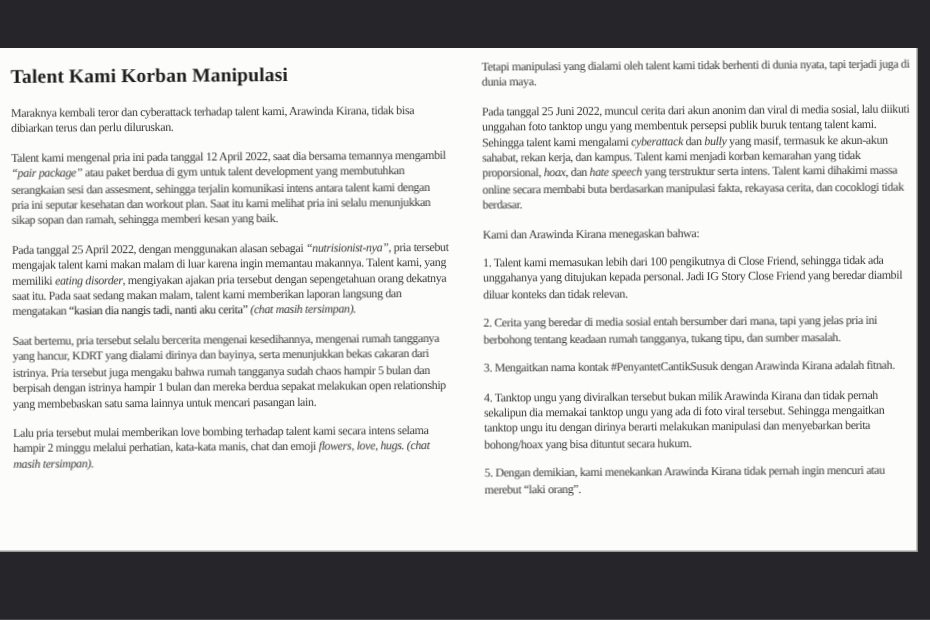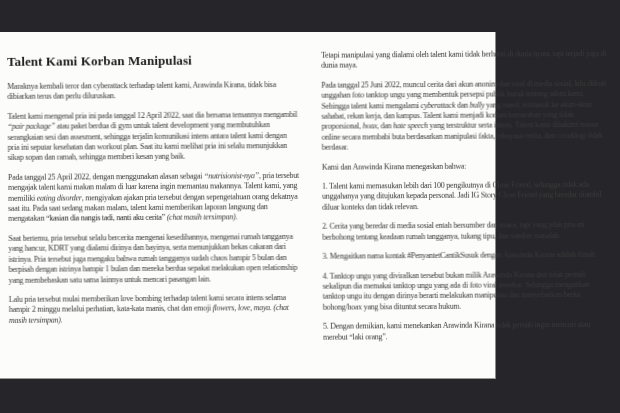--- a/index.html
+++ b/index.html
@@ -18,22 +18,22 @@
     position: relative;
     width: 620px; height: 413px;
     background: var(--background);
     overflow: hidden;
   }
   .band { position: absolute; left: 0; width: 620px; background: var(--background); z-index: 3; }
   .band.top { top: 0; height: 32px; }
   .band.bottom { bottom: 0; height: 30px; }
   .paper {
     position: absolute;
-    left: 0; top: 28px;
-    width: 496px; height: 351px;
+    left: 0; top: 17px;
+    width: 612px; height: 351px;
     background: var(--paper);
     border-top: 1px solid var(--edge);
     border-bottom: 1px solid var(--edge);
     border-right: 1px solid #8b8b88;
     box-sizing: border-box;
     z-index: 1;
   }
   .paper-inner {
     display: flex;
     gap: 22px;
@@ -71,21 +71,21 @@
 
   <div class="paper">
     <div class="paper-inner">
       <div class="col left">
         <h1 class="doc-title">Talent Kami Korban Manipulasi</h1>
         <div>
             <p><span>Maraknya kembali teror dan cyberattack terhadap talent kami, Arawinda Kirana, tidak bisa dibiarkan terus dan perlu diluruskan.</span></p>
             <p><span>Talent kami mengenal pria ini pada tanggal 12 April 2022, saat dia bersama temannya mengambil </span><span class="it">“pair package”</span><span> atau paket berdua di gym untuk talent development yang membutuhkan serangkaian sesi dan assesment, sehingga terjalin komunikasi intens antara talent kami dengan pria ini seputar kesehatan dan workout plan. Saat itu kami melihat pria ini selalu menunjukkan sikap sopan dan ramah, sehingga memberi kesan yang baik.</span></p>
             <p><span>Pada tanggal 25 April 2022, dengan menggunakan alasan sebagai </span><span class="it">“nutrisionist-nya”</span><span>, pria tersebut mengajak talent kami makan malam di luar karena ingin memantau makannya. Talent kami, yang memiliki </span><span class="it">eating disorder</span><span>, mengiyakan ajakan pria tersebut dengan sepengetahuan orang dekatnya saat itu. Pada saat sedang makan malam, talent kami memberikan laporan langsung dan mengatakan </span><span class="bd">“kasian dia nangis tadi, nanti aku cerita”</span><span> </span><span class="it">(chat masih tersimpan).</span></p>
             <p><span>Saat bertemu, pria tersebut selalu bercerita mengenai kesedihannya, mengenai rumah tangganya yang hancur, KDRT yang dialami dirinya dan bayinya, serta menunjukkan bekas cakaran dari istrinya. Pria tersebut juga mengaku bahwa rumah tangganya sudah chaos hampir 5 bulan dan berpisah dengan istrinya hampir 1 bulan dan mereka berdua sepakat melakukan open relationship yang membebaskan satu sama lainnya untuk mencari pasangan lain.</span></p>
-            <p><span>Lalu pria tersebut mulai memberikan love bombing terhadap talent kami secara intens selama hampir 2 minggu melalui perhatian, kata-kata manis, chat dan emoji </span><span class="it">flowers, love, maya.</span><span> </span><span class="it">(chat masih tersimpan).</span></p>
+            <p><span>Lalu pria tersebut mulai memberikan love bombing terhadap talent kami secara intens selama hampir 2 minggu melalui perhatian, kata-kata manis, chat dan emoji </span><span class="it">flowers, love, hugs.</span><span> </span><span class="it">(chat masih tersimpan).</span></p>
           </div>
       </div>
       <div class="col right">
         <div>
             <p><span>Tetapi manipulasi yang dialami oleh talent kami tidak berhenti di dunia nyata, tapi terjadi juga di dunia maya.</span></p>
             <p><span>Pada tanggal 25 Juni 2022, muncul cerita dari akun anonim dan viral di media sosial, lalu diikuti unggahan foto tanktop ungu yang membentuk persepsi publik buruk tentang talent kami. Sehingga talent kami mengalami </span><span class="it">cyberattack</span><span> dan </span><span class="it">bully</span><span> yang masif, termasuk ke akun-akun sahabat, rekan kerja, dan kampus. Talent kami menjadi korban kemarahan yang tidak proporsional, </span><span class="it">hoax</span><span>, dan </span><span class="it">hate speech</span><span> yang terstruktur serta intens. Talent kami dihakimi massa online secara membabi buta berdasarkan manipulasi fakta, rekayasa cerita, dan cocoklogi tidak berdasar.</span></p>
             <p><span>Kami dan Arawinda Kirana menegaskan bahwa:</span></p>
             <p><span>1. Talent kami memasukan lebih dari 100 pengikutnya di Close Friend, sehingga tidak ada unggahanya yang ditujukan kepada personal. Jadi IG Story Close Friend yang beredar diambil diluar konteks dan tidak relevan.</span></p>
             <p><span>2. Cerita yang beredar di media sosial entah bersumber dari mana, tapi yang jelas pria ini berbohong tentang keadaan rumah tangganya, tukang tipu, dan sumber masalah.</span></p>
             <p><span>3. Mengaitkan nama kontak #PenyantetCantikSusuk dengan Arawinda Kirana adalah fitnah.</span></p>

